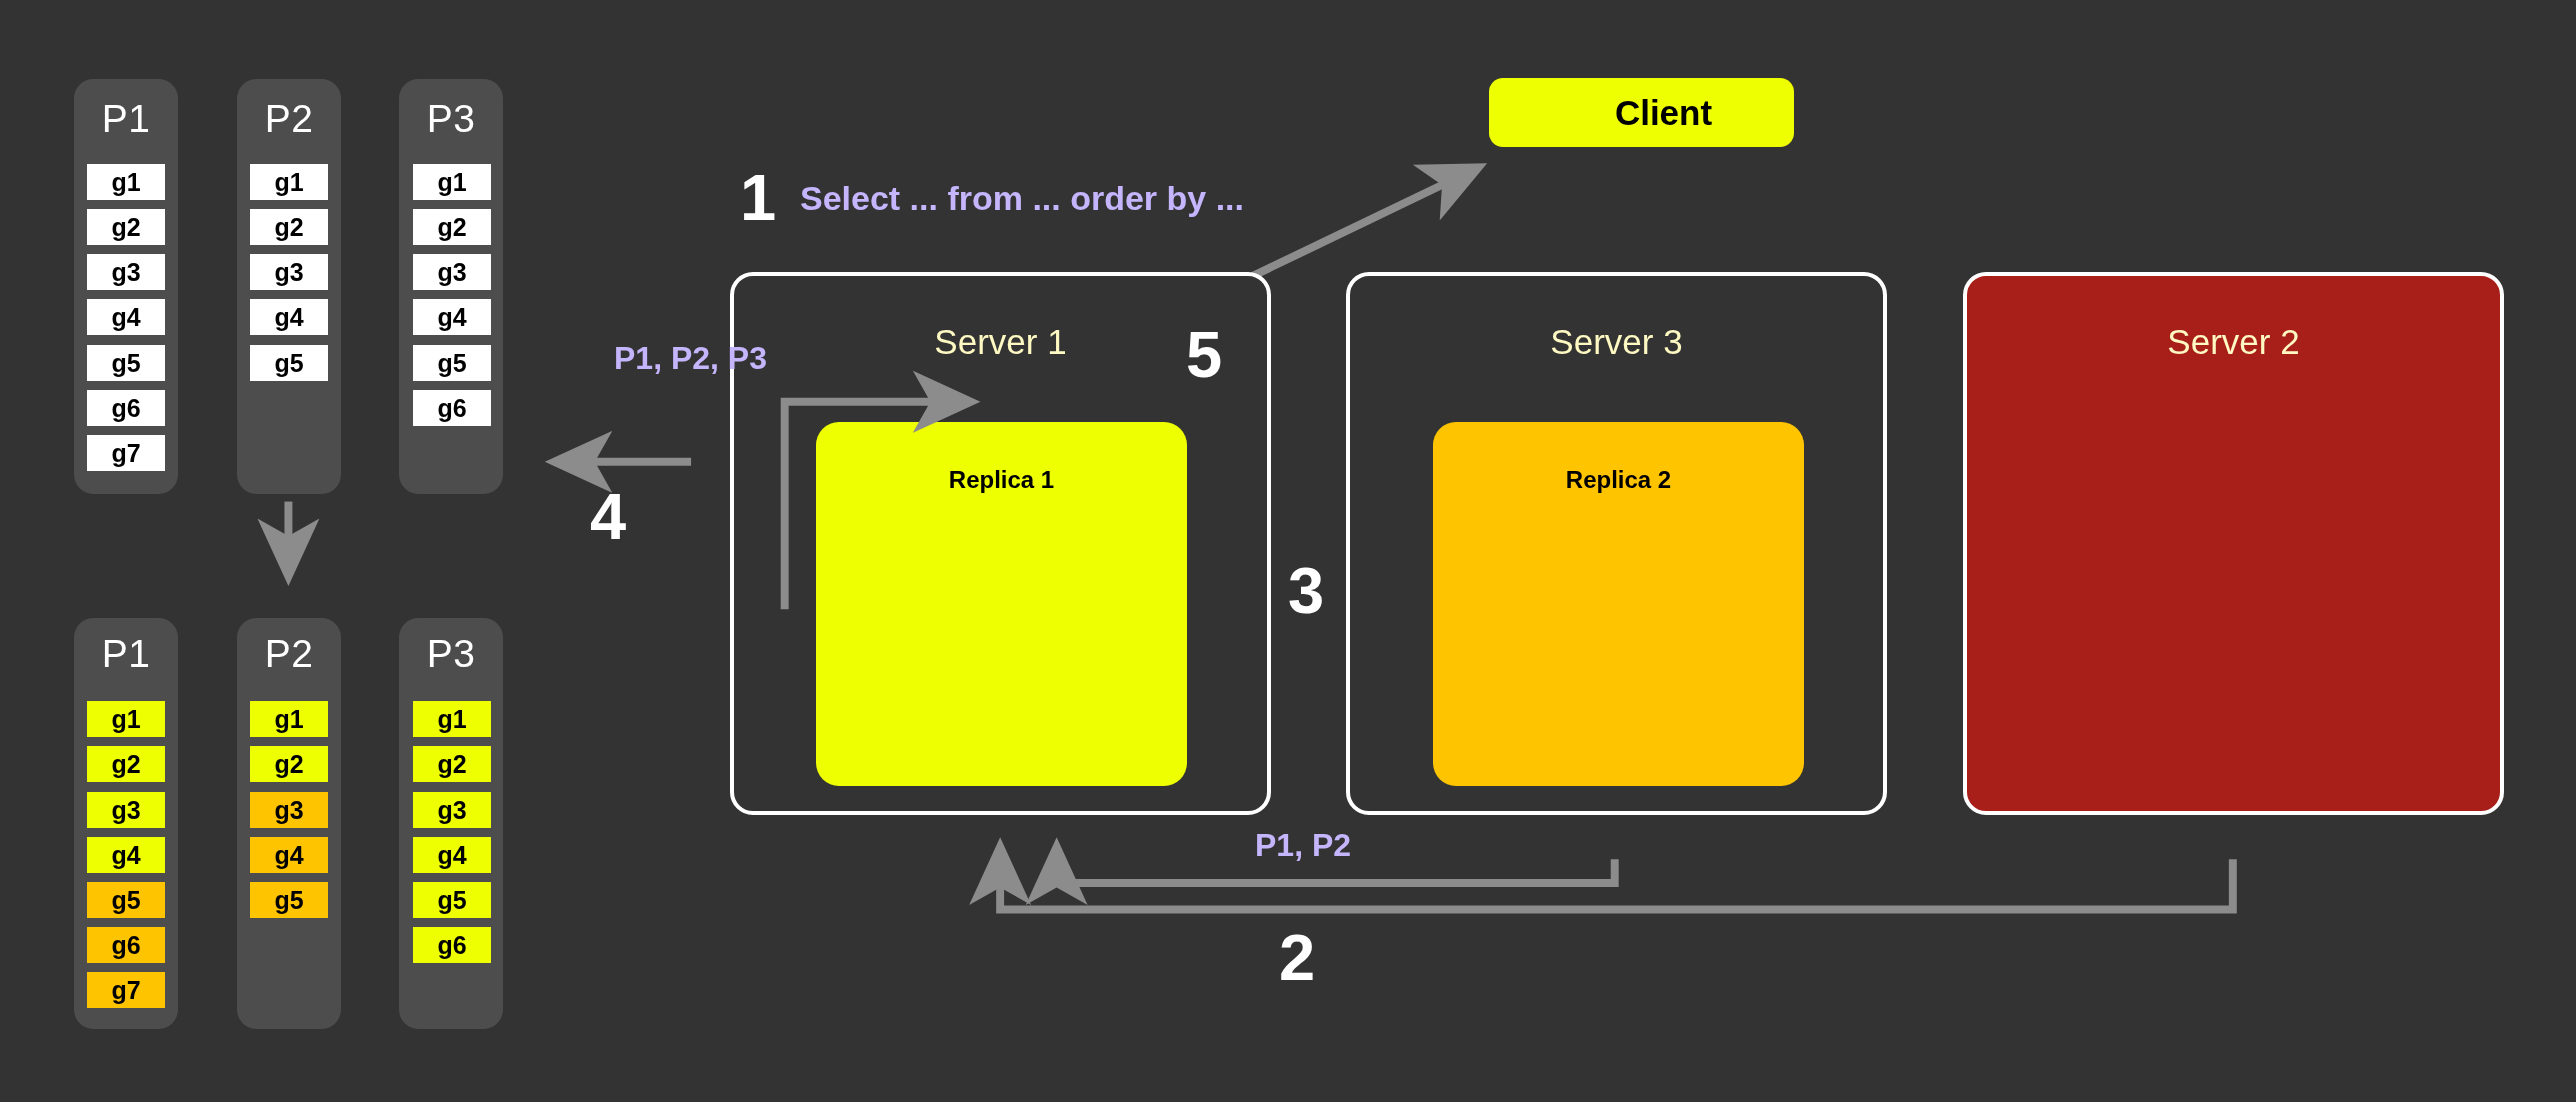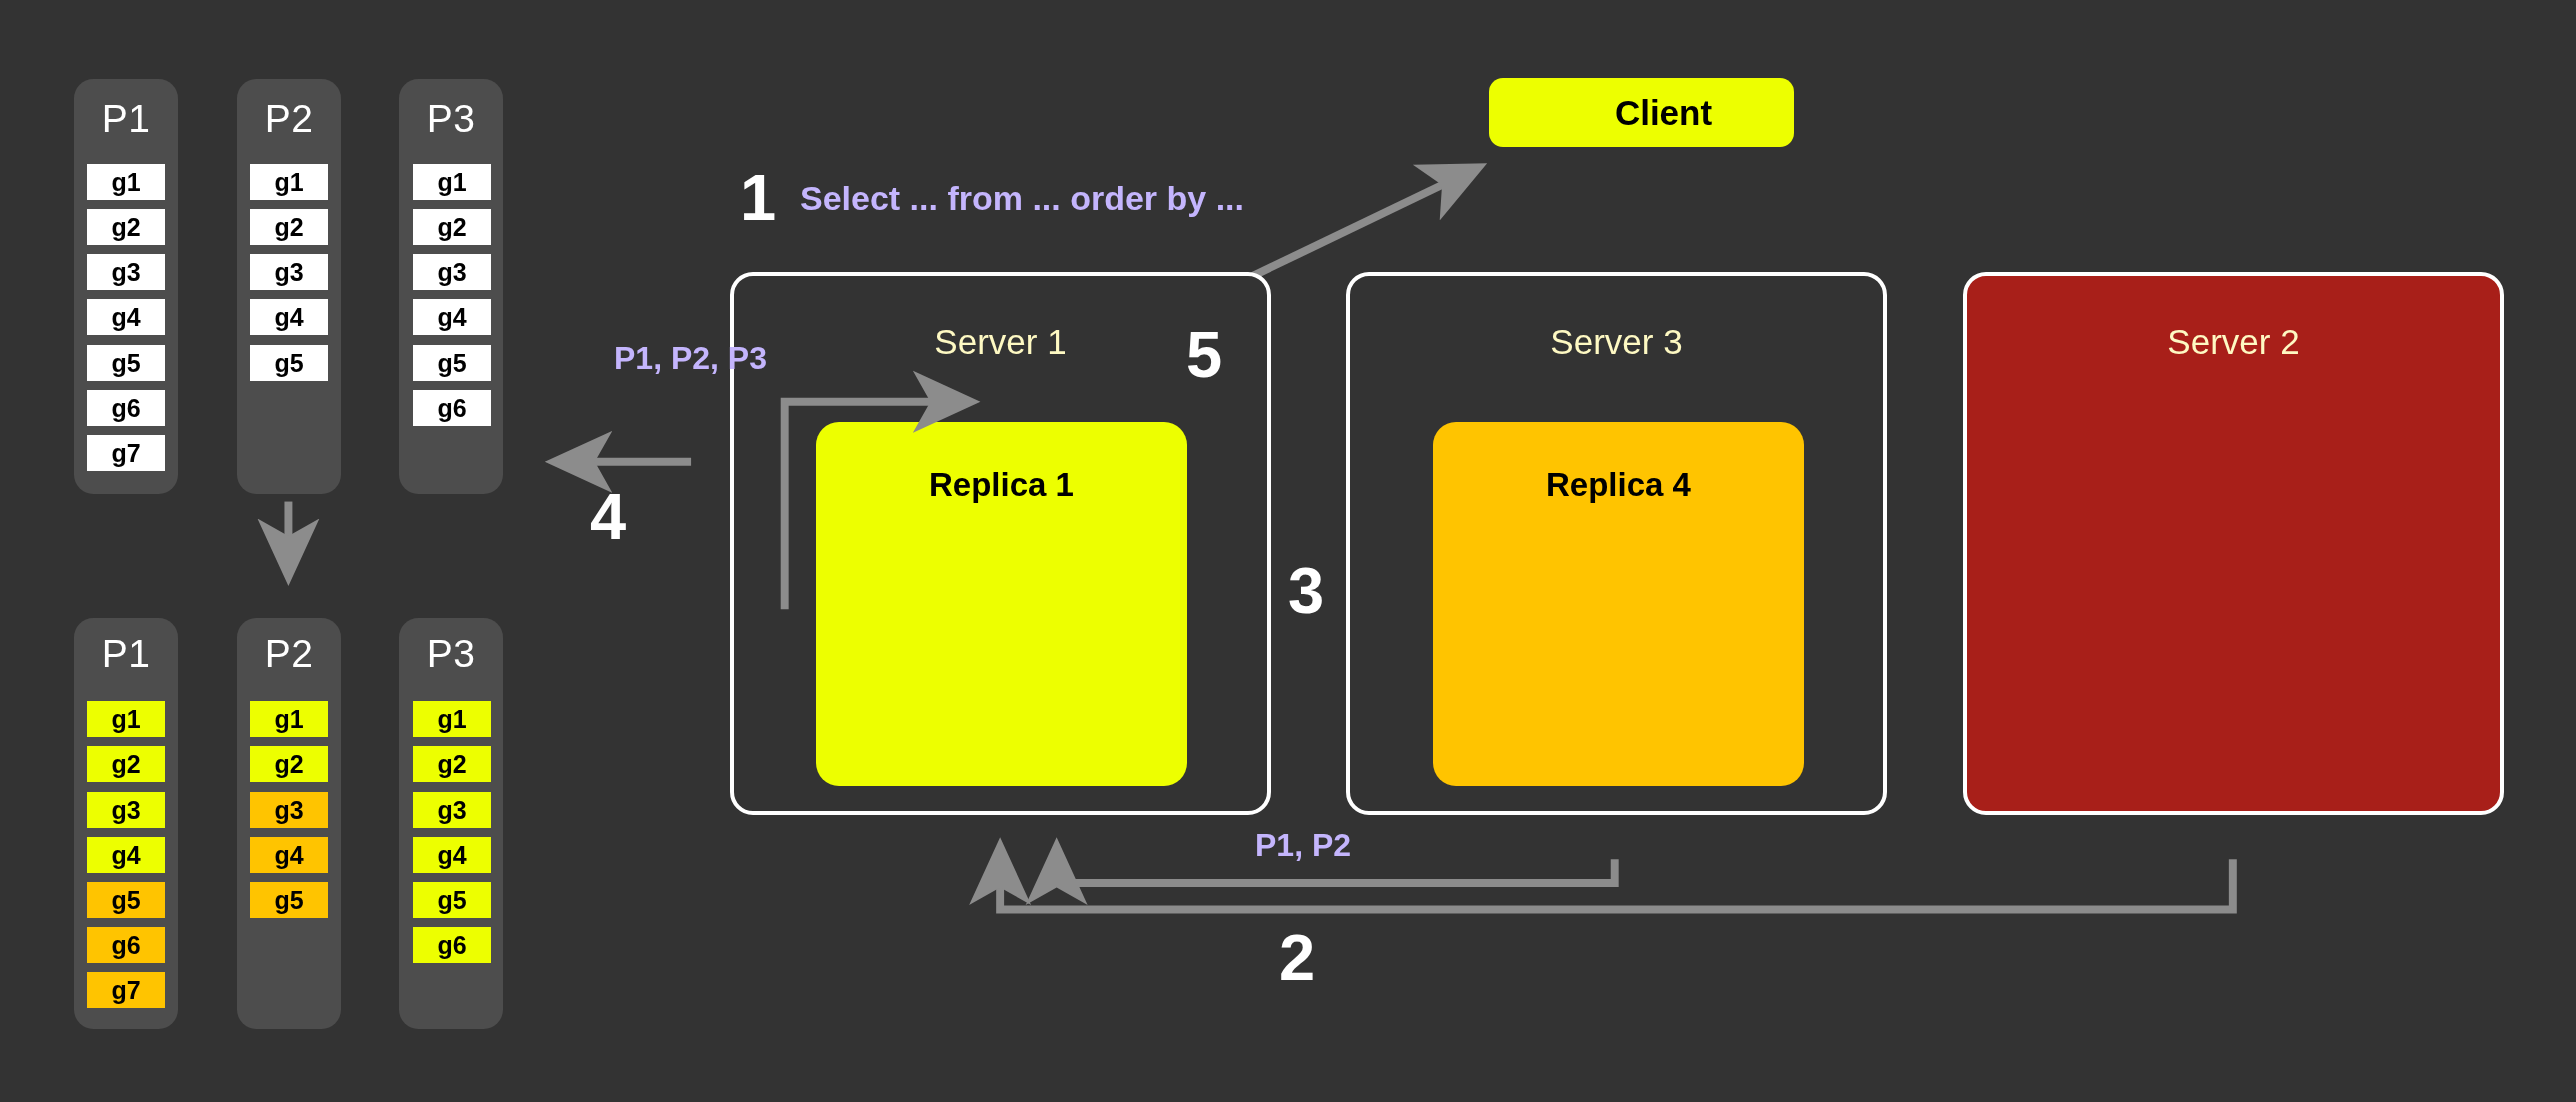--- a/index.html
+++ b/index.html
@@ -62,21 +62,21 @@
     font-size: 35px;
     font-weight: 400;
   }
   .replica {
     position: absolute;
     border-radius: 23px;
     display: flex;
     align-items: flex-start;
     justify-content: center;
     color: #000000;
-    font-size: 33px;
+    font-size: 24px;
     font-weight: bold;
   }
   .replica span { margin-top: 44px; }
 
   
   .client {
     position: absolute;
     border-radius: 14px;
     display: flex;
     align-items: center;
@@ -290,21 +290,21 @@
     <div class="server-title" style="top:46px;">Server 1</div>
   </div>
   <div class="replica" style="left:816px; top:422px; width:371px; height:364px; background:#edff00;">
     <span>Replica 1</span>
   </div>
 
   <div class="server" style="left:1346px; top:272px; width:541px; height:543px; background:#333333;">
     <div class="server-title" style="top:46px;">Server 3</div>
   </div>
   <div class="replica" style="left:1433px; top:422px; width:371px; height:364px; background:#ffc400;">
-    <span>Replica 4</span>
+    <span>Replica 2</span>
   </div>
 
   <div class="server" style="left:1963px; top:272px; width:541px; height:543px; background:#a81f19;">
     <div class="server-title" style="top:46px;">Server 2</div>
   </div>
 
   <svg class="overlay" viewBox="0 0 2916 1248">
     <defs>
       <marker id="ah2" markerWidth="9" markerHeight="9" refX="7.2" refY="4.5" orient="auto" markerUnits="strokeWidth">
         <path d="M0,0.6 L8.5,4.5 L0,8.4 L2.2,4.5 Z" fill="#8c8c8c"></path>

